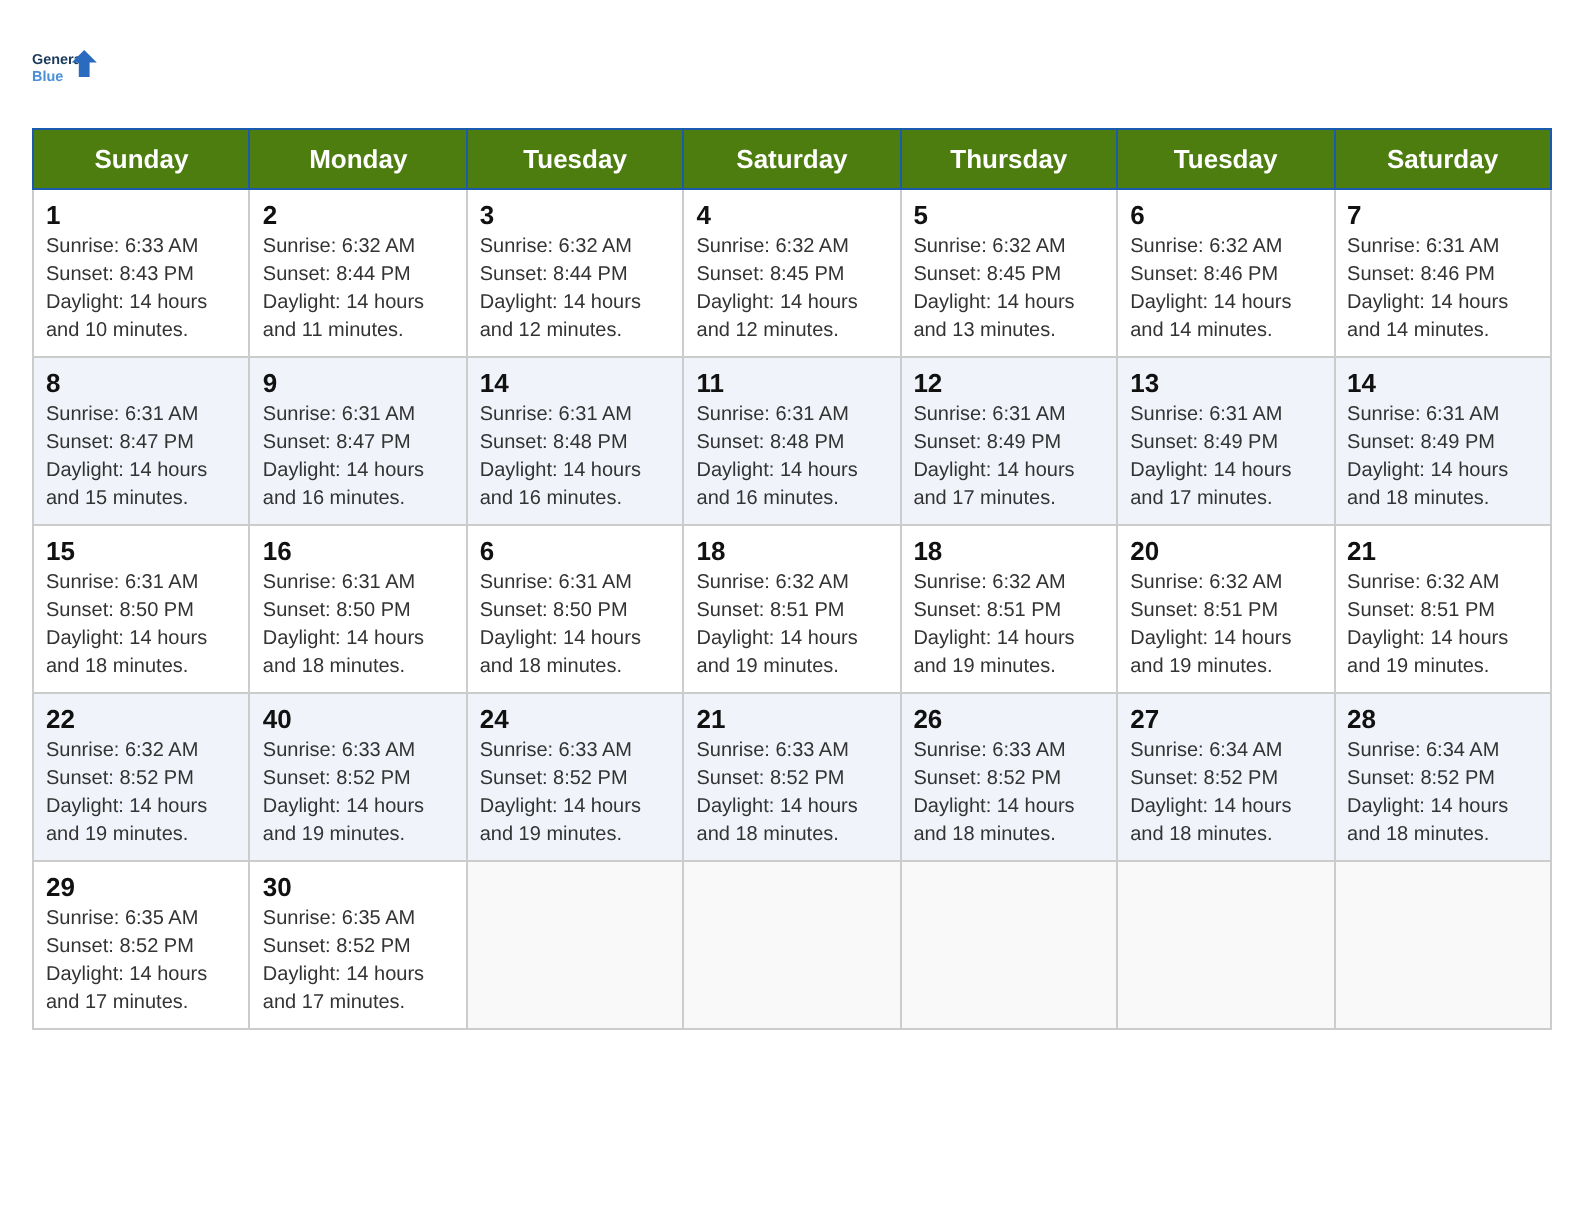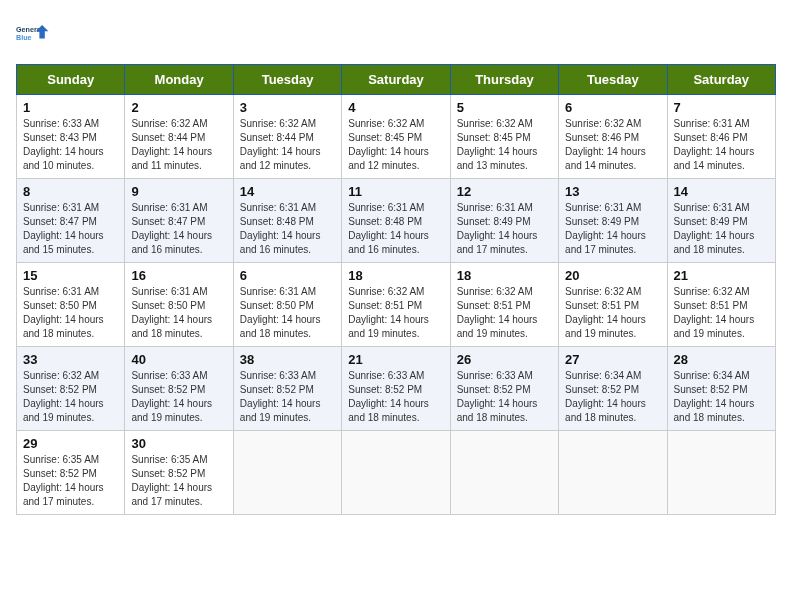--- a/index.html
+++ b/index.html
@@ -192,29 +192,29 @@
           <span class="day-num">20</span>
           <div class="day-info">Sunrise: 6:32 AM<br>Sunset: 8:51 PM<br>Daylight: 14 hours and 19 minutes.</div>
         </td>
         <td>
           <span class="day-num">21</span>
           <div class="day-info">Sunrise: 6:32 AM<br>Sunset: 8:51 PM<br>Daylight: 14 hours and 19 minutes.</div>
         </td>
       </tr>
       <tr>
         <td>
-          <span class="day-num">33</span>
+          <span class="day-num">22</span>
           <div class="day-info">Sunrise: 6:32 AM<br>Sunset: 8:52 PM<br>Daylight: 14 hours and 19 minutes.</div>
         </td>
         <td>
           <span class="day-num">40</span>
           <div class="day-info">Sunrise: 6:33 AM<br>Sunset: 8:52 PM<br>Daylight: 14 hours and 19 minutes.</div>
         </td>
         <td>
-          <span class="day-num">38</span>
+          <span class="day-num">24</span>
           <div class="day-info">Sunrise: 6:33 AM<br>Sunset: 8:52 PM<br>Daylight: 14 hours and 19 minutes.</div>
         </td>
         <td>
           <span class="day-num">21</span>
           <div class="day-info">Sunrise: 6:33 AM<br>Sunset: 8:52 PM<br>Daylight: 14 hours and 18 minutes.</div>
         </td>
         <td>
           <span class="day-num">26</span>
           <div class="day-info">Sunrise: 6:33 AM<br>Sunset: 8:52 PM<br>Daylight: 14 hours and 18 minutes.</div>
         </td>

